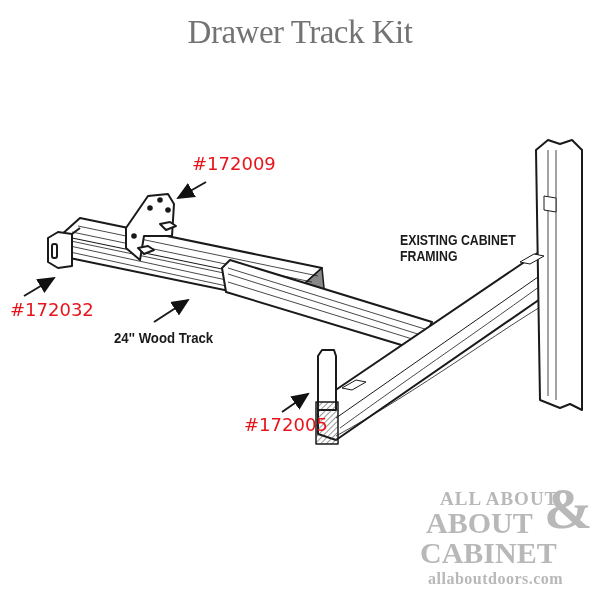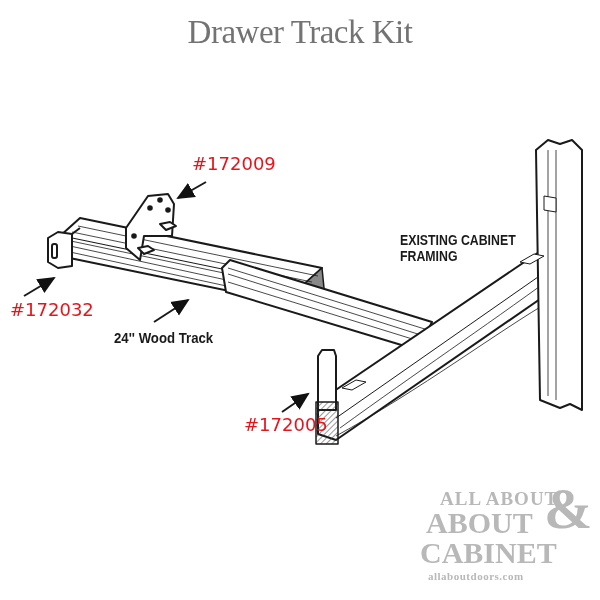--- a/index.html
+++ b/index.html
@@ -92,14 +92,14 @@
 <div class="callout" style="left:400px; top:232px; font-size:14px; line-height:16px;">
   <div>EXISTING CABINET</div>
   <div>FRAMING</div>
 </div>
 
 <div>
   <div class="wm" style="left:440px; top:488px; font-size:19px; letter-spacing:1px;">ALL ABOUT</div>
   <div class="wm" style="left:426px; top:506px; font-size:30px;">ABOUT</div>
   <div class="wm" style="left:544px; top:480px; font-size:58px; line-height:58px;">&amp;</div>
   <div class="wm" style="left:420px; top:536px; font-size:30px;">CABINET</div>
-  <div class="wm" style="left:428px; top:570px; font-size:11px; letter-spacing:0.5px;">allaboutdoors.com</div>
+  <div class="wm" style="left:428px; top:570px; font-size:16px; letter-spacing:0.5px;">allaboutdoors.com</div>
 </div>
 
 </body></html>

